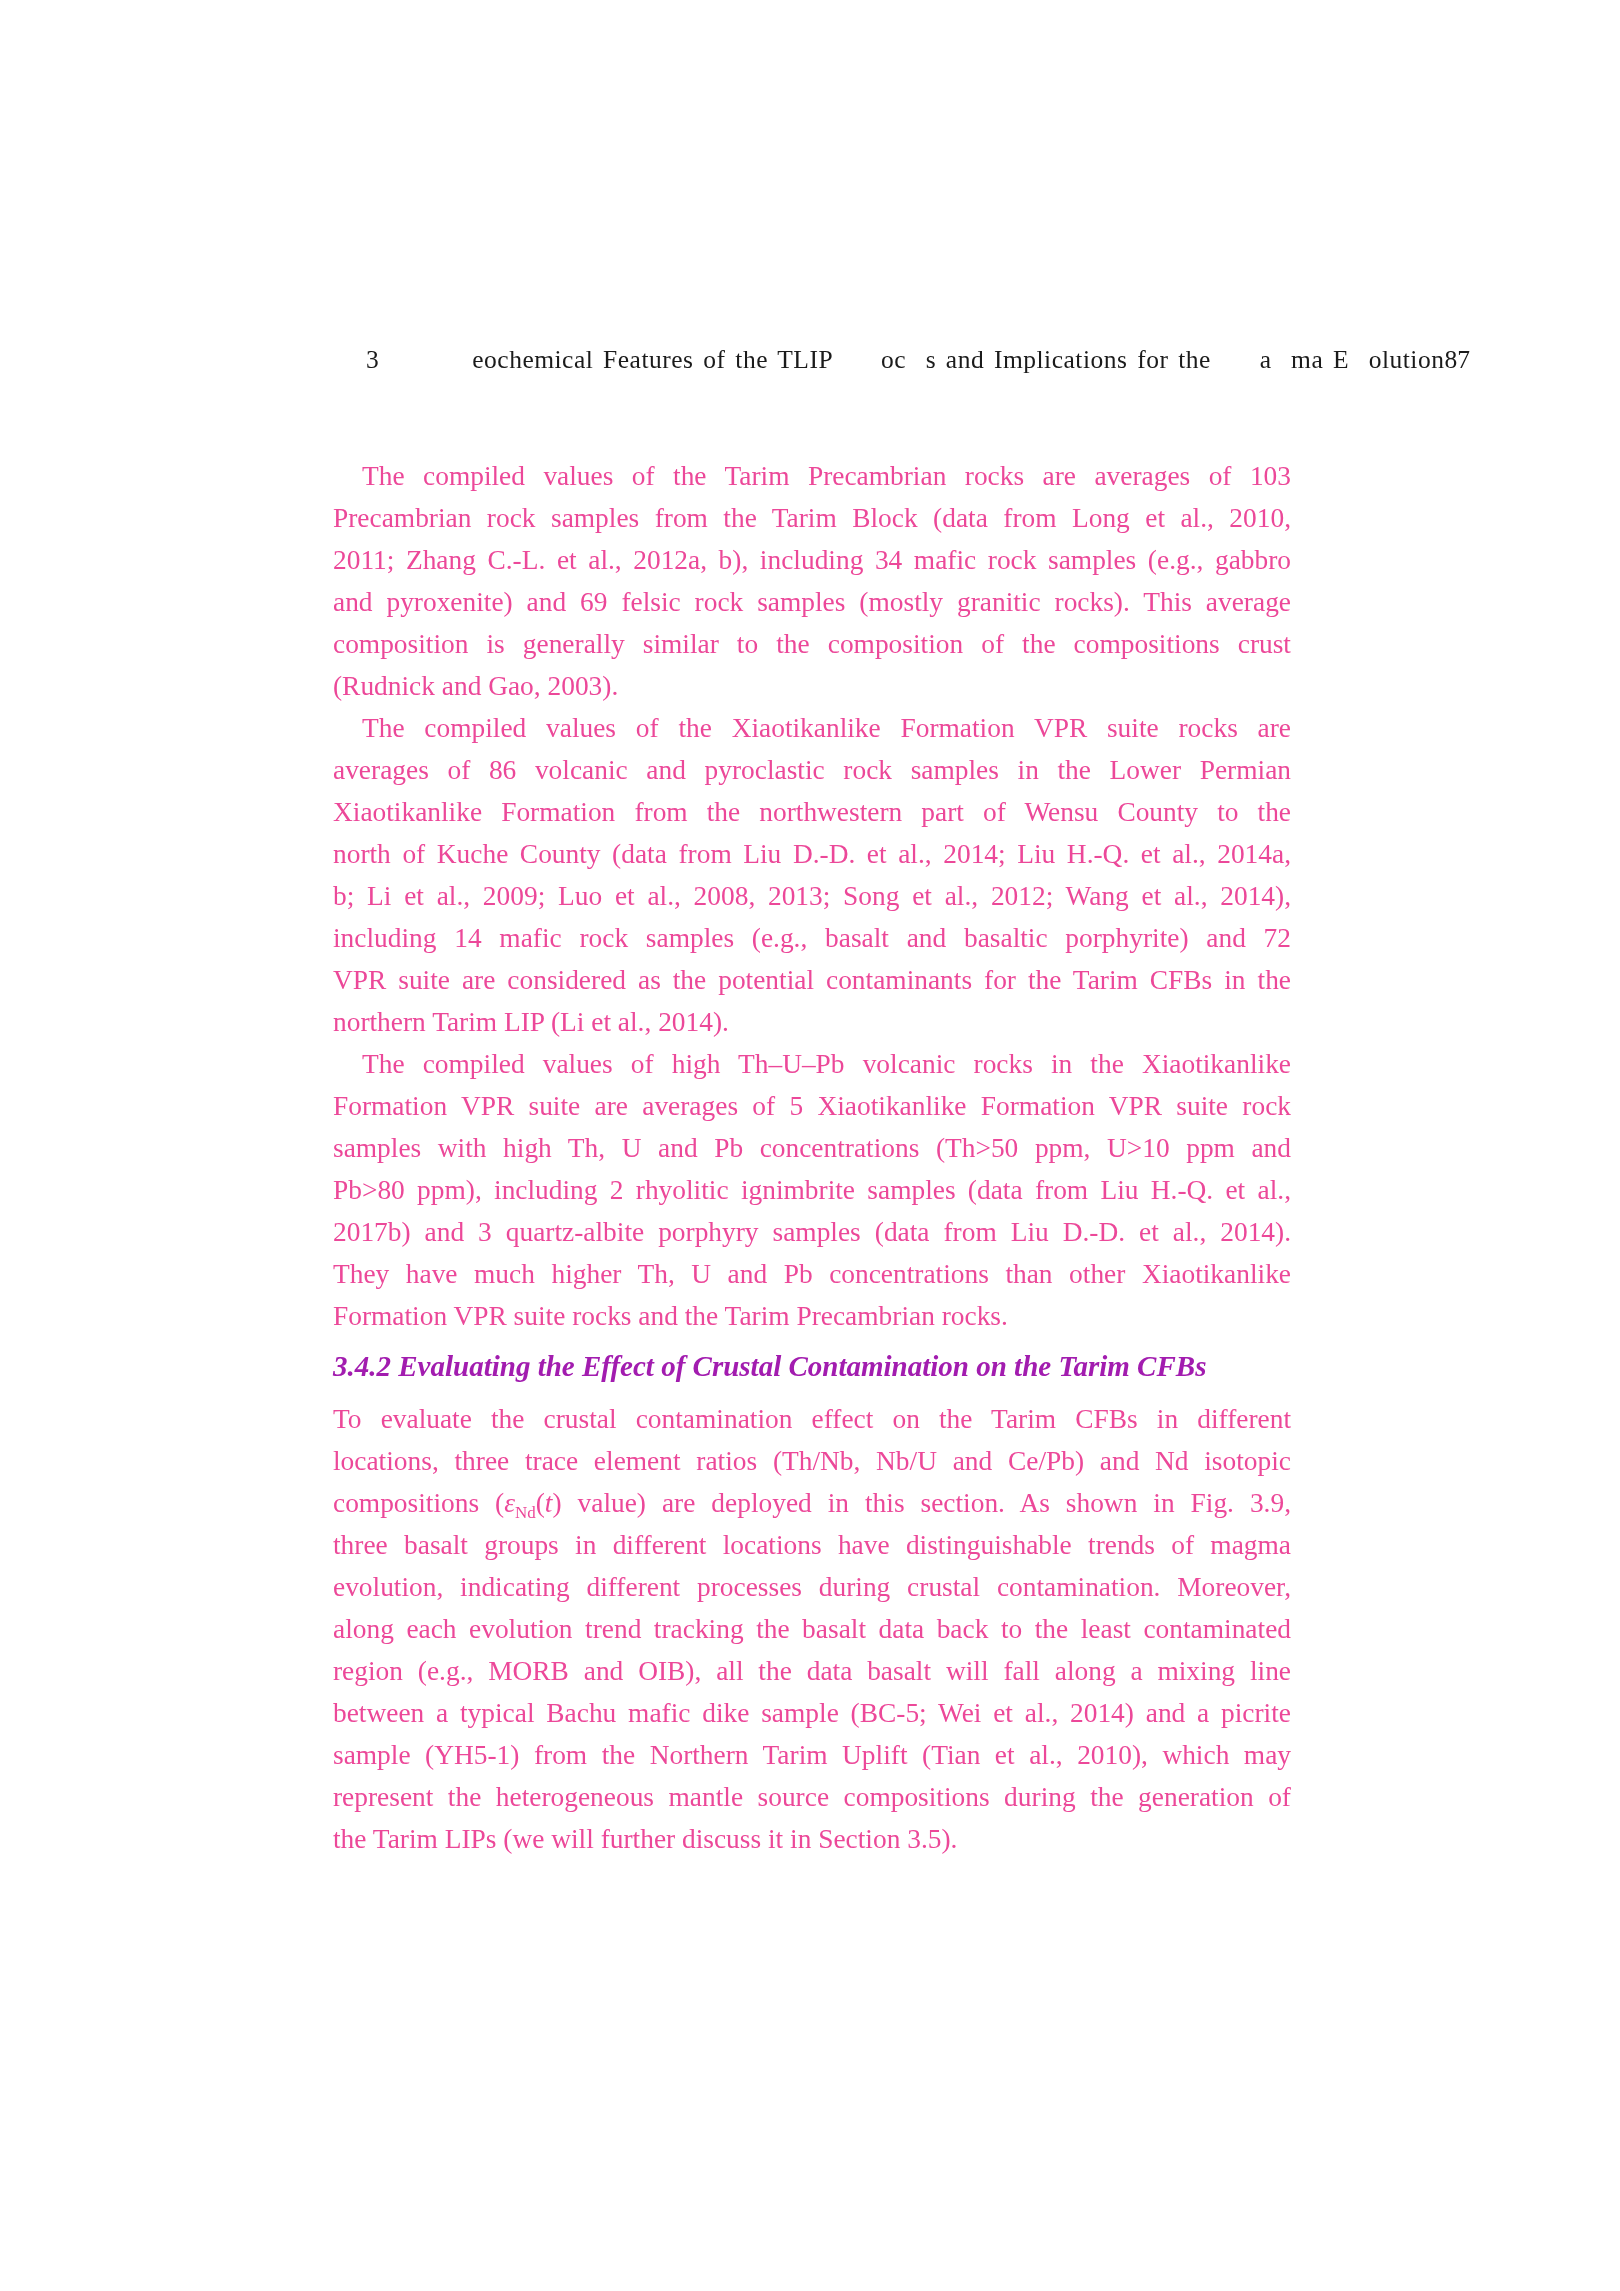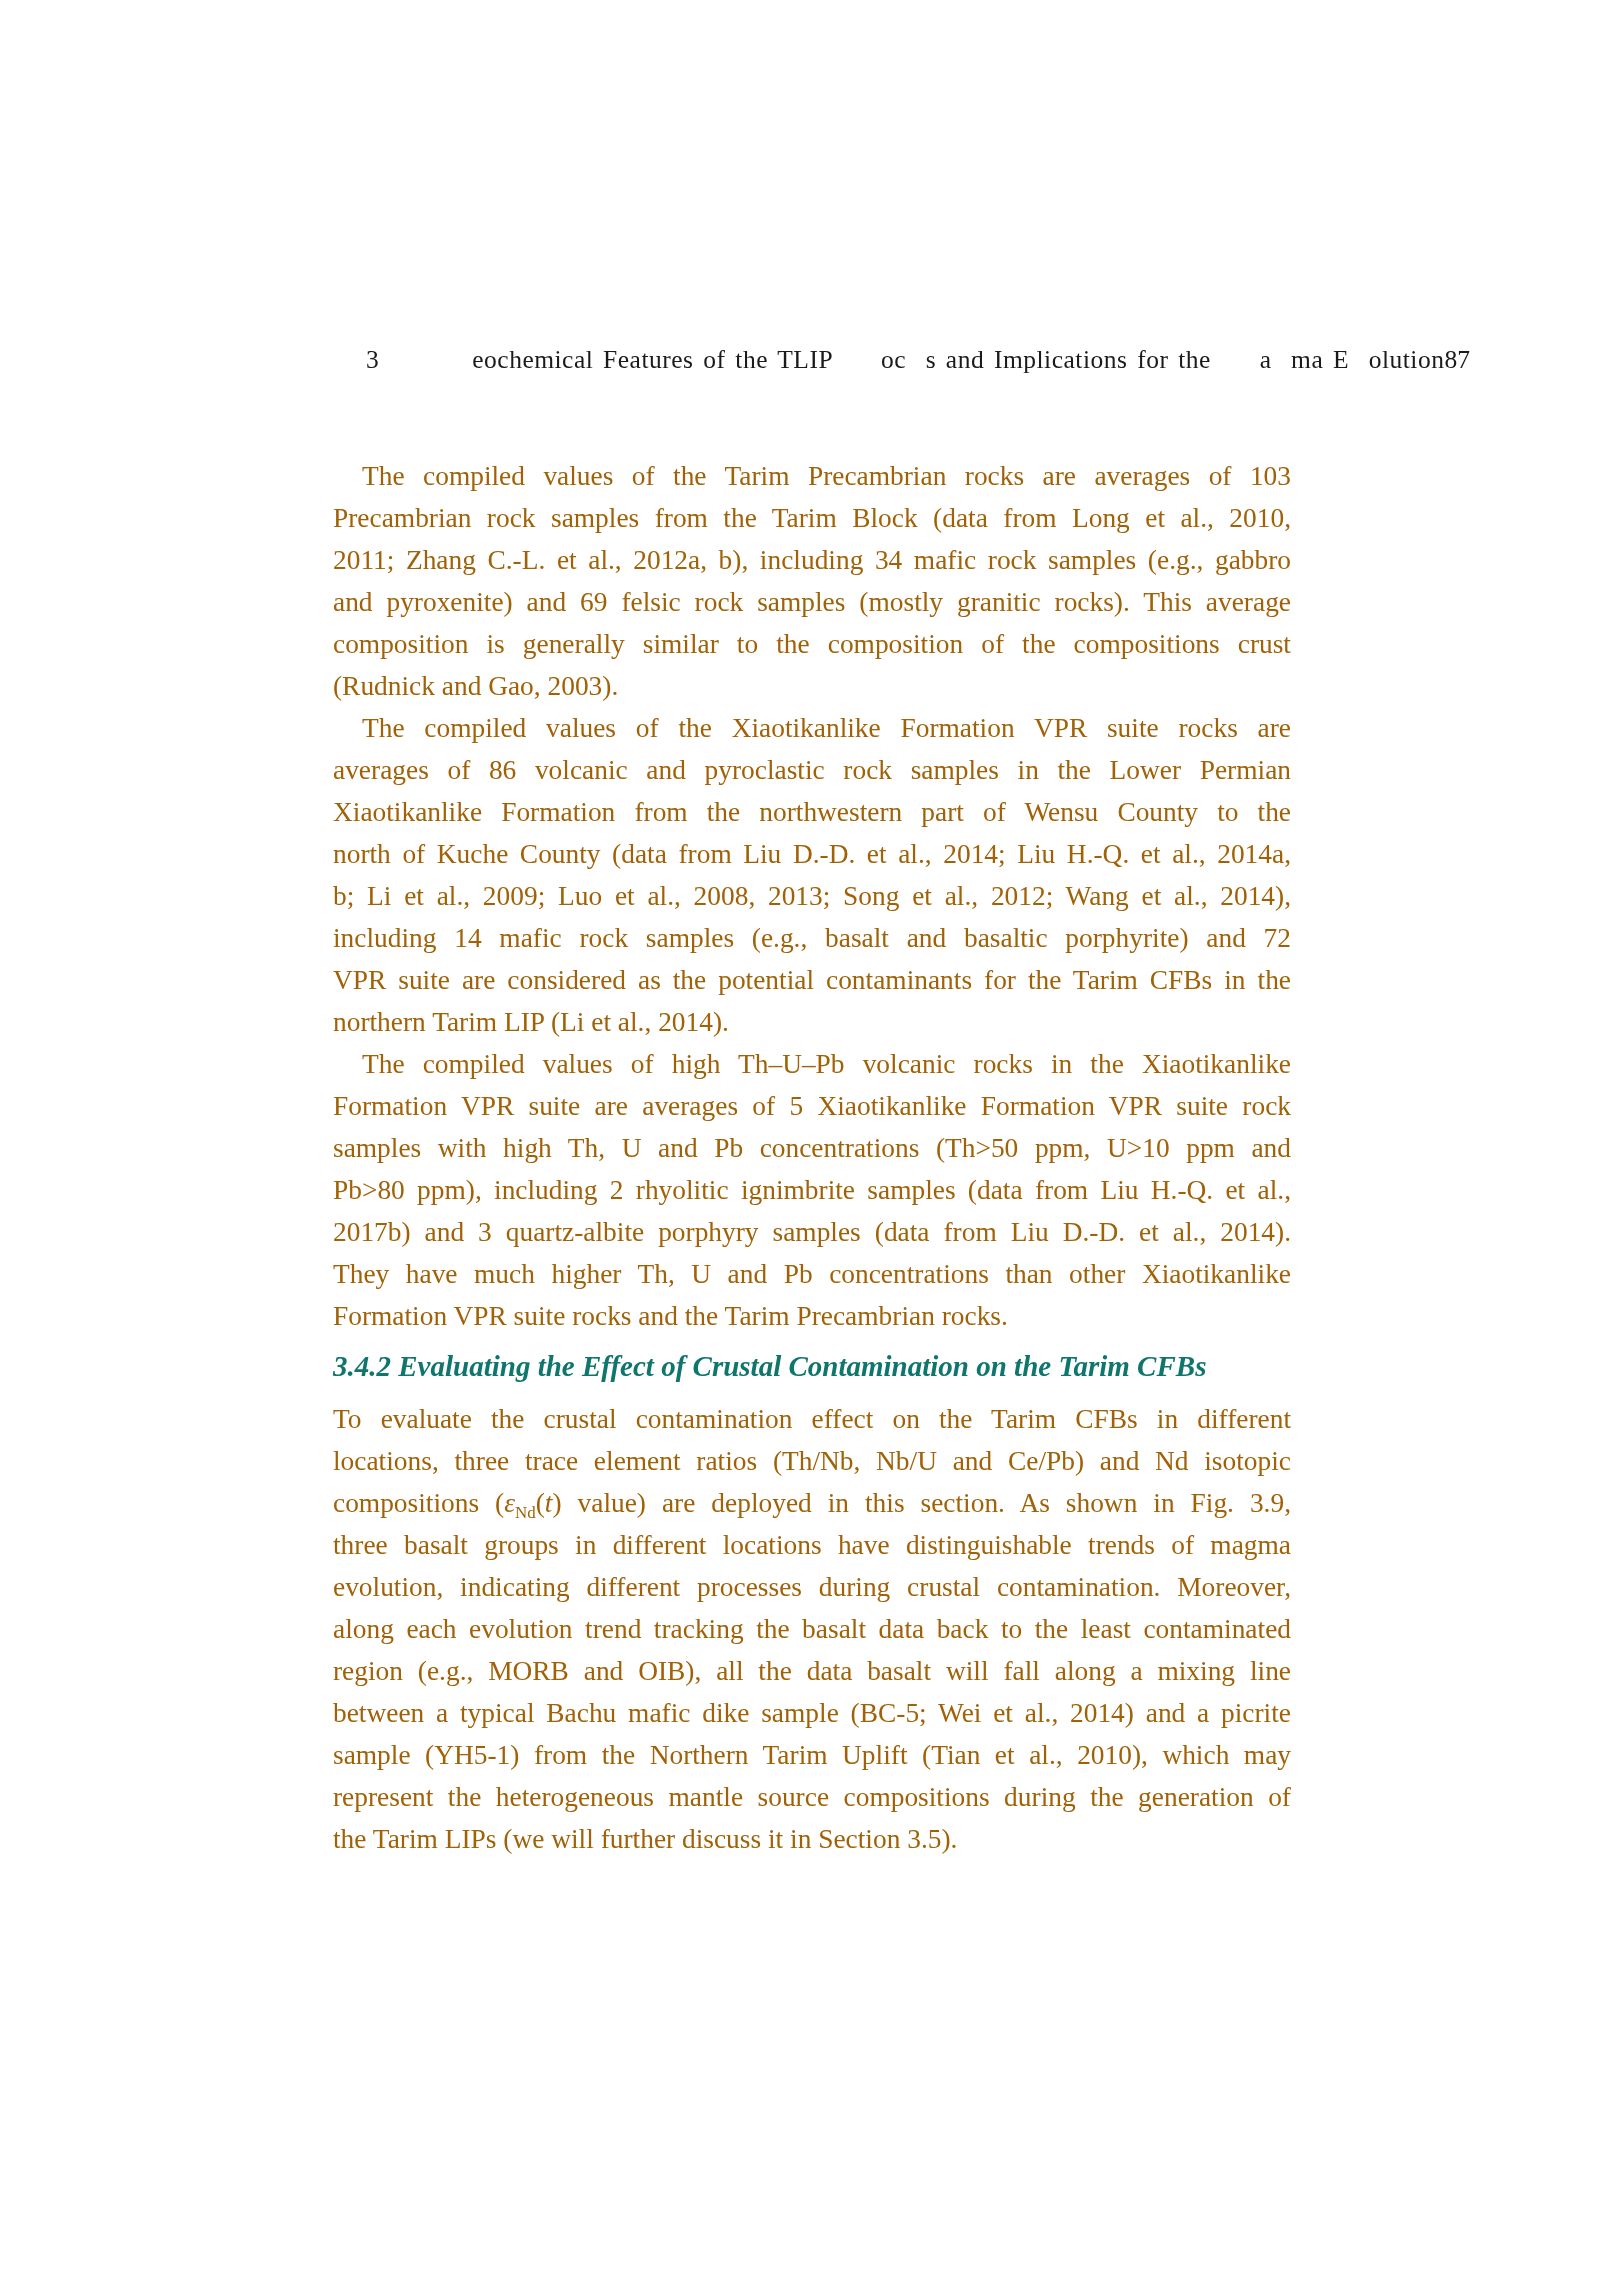--- a/index.html
+++ b/index.html
@@ -30,36 +30,36 @@
     letter-spacing: 0.5px;
     word-spacing: 2.9px;
     color: #1b1b1b;
   }
   .chapter-num { margin-left: 33px; }
   .header-title { margin-left: 93px; white-space: pre; }
   .page-num { margin-left: auto; margin-right: 11.8px; letter-spacing: 0; }
   .para {
     font-size: 27.4px;
     line-height: 42px;
-    color: #a16207;
+    color: #ec4899;
   }
   .para.first { margin-top: 81px; }
   .line {
     text-align: justify;
     text-align-last: justify;
   }
   .line.last { text-align-last: left; }
   .para.indent .line:first-child { text-indent: 29px; }
   .section-heading {
     font-size: 29px;
     font-weight: bold;
     font-style: italic;
     line-height: 43px;
     margin: 7.8px 0 9.8px 0;
-    color: #0f766e;
+    color: #a21caf;
     white-space: nowrap;
   }
   .line sub {
     font-size: 0.62em;
     line-height: 0;
   }
 </style>
 </head>
 <body>
 

